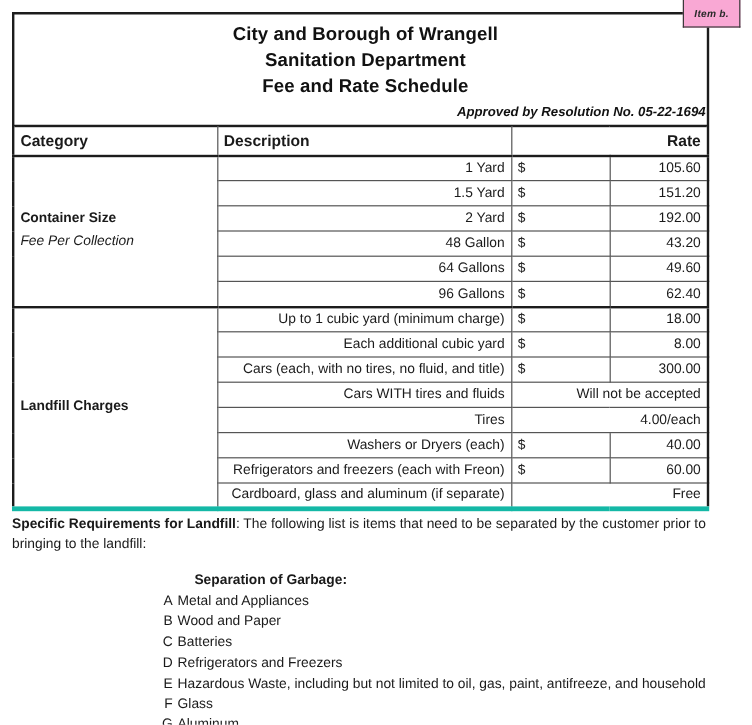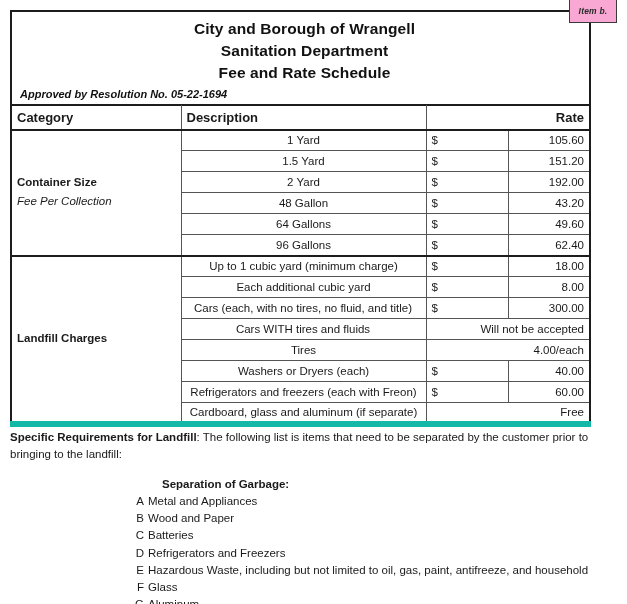--- a/index.html
+++ b/index.html
@@ -57,21 +57,21 @@
   }
   .header-line {
     text-align: center;
     font-weight: bold;
     font-size: 15.5px;
     line-height: 22px;
     color: #111;
     letter-spacing: 0.1px;
   }
   .approved-line {
-    text-align: left;
+    text-align: right;
     font-style: italic;
     font-weight: bold;
     font-size: 11px;
     line-height: 16px;
     margin-top: 2px;
     padding-right: 1px;
     color: #111;
   }
 
   
@@ -87,21 +87,21 @@
     height: 21px;
     box-sizing: border-box;
     vertical-align: middle;
     font-weight: normal;
     background: #fff;
   }
   
   table.fee-table {
     border-left: 2px solid #1c1c1c;
     border-right: 2px solid #1c1c1c;
-    border-bottom: 6px solid #14b8a6;
+    border-bottom: 4px solid #14b8a6;
   }
   th.col-cat   { width: 170px; }
   th.col-desc  { width: 245px; }
 
   tr.head-row th {
     font-weight: bold;
     font-size: 13px;
     height: 24px;
     border-top: 1px solid #1c1c1c;
     border-bottom: 2px solid #1c1c1c;
@@ -120,21 +120,21 @@
   td.cat-cell .cat-title {
     font-weight: bold;
     display: block;
     line-height: 17px;
   }
   td.cat-cell .cat-sub {
     font-style: italic;
     display: block;
     line-height: 20px;
   }
-  td.desc-cell { text-align: center; }
+  td.desc-cell { text-align: right; }
   td.desc-cell.indent { padding-left: 4px; }
   td.sym-cell {
     text-align: left;
     border-right: none;
     padding-right: 0;
   }
   td.val-cell {
     text-align: right;
     border-left: none;
   }

